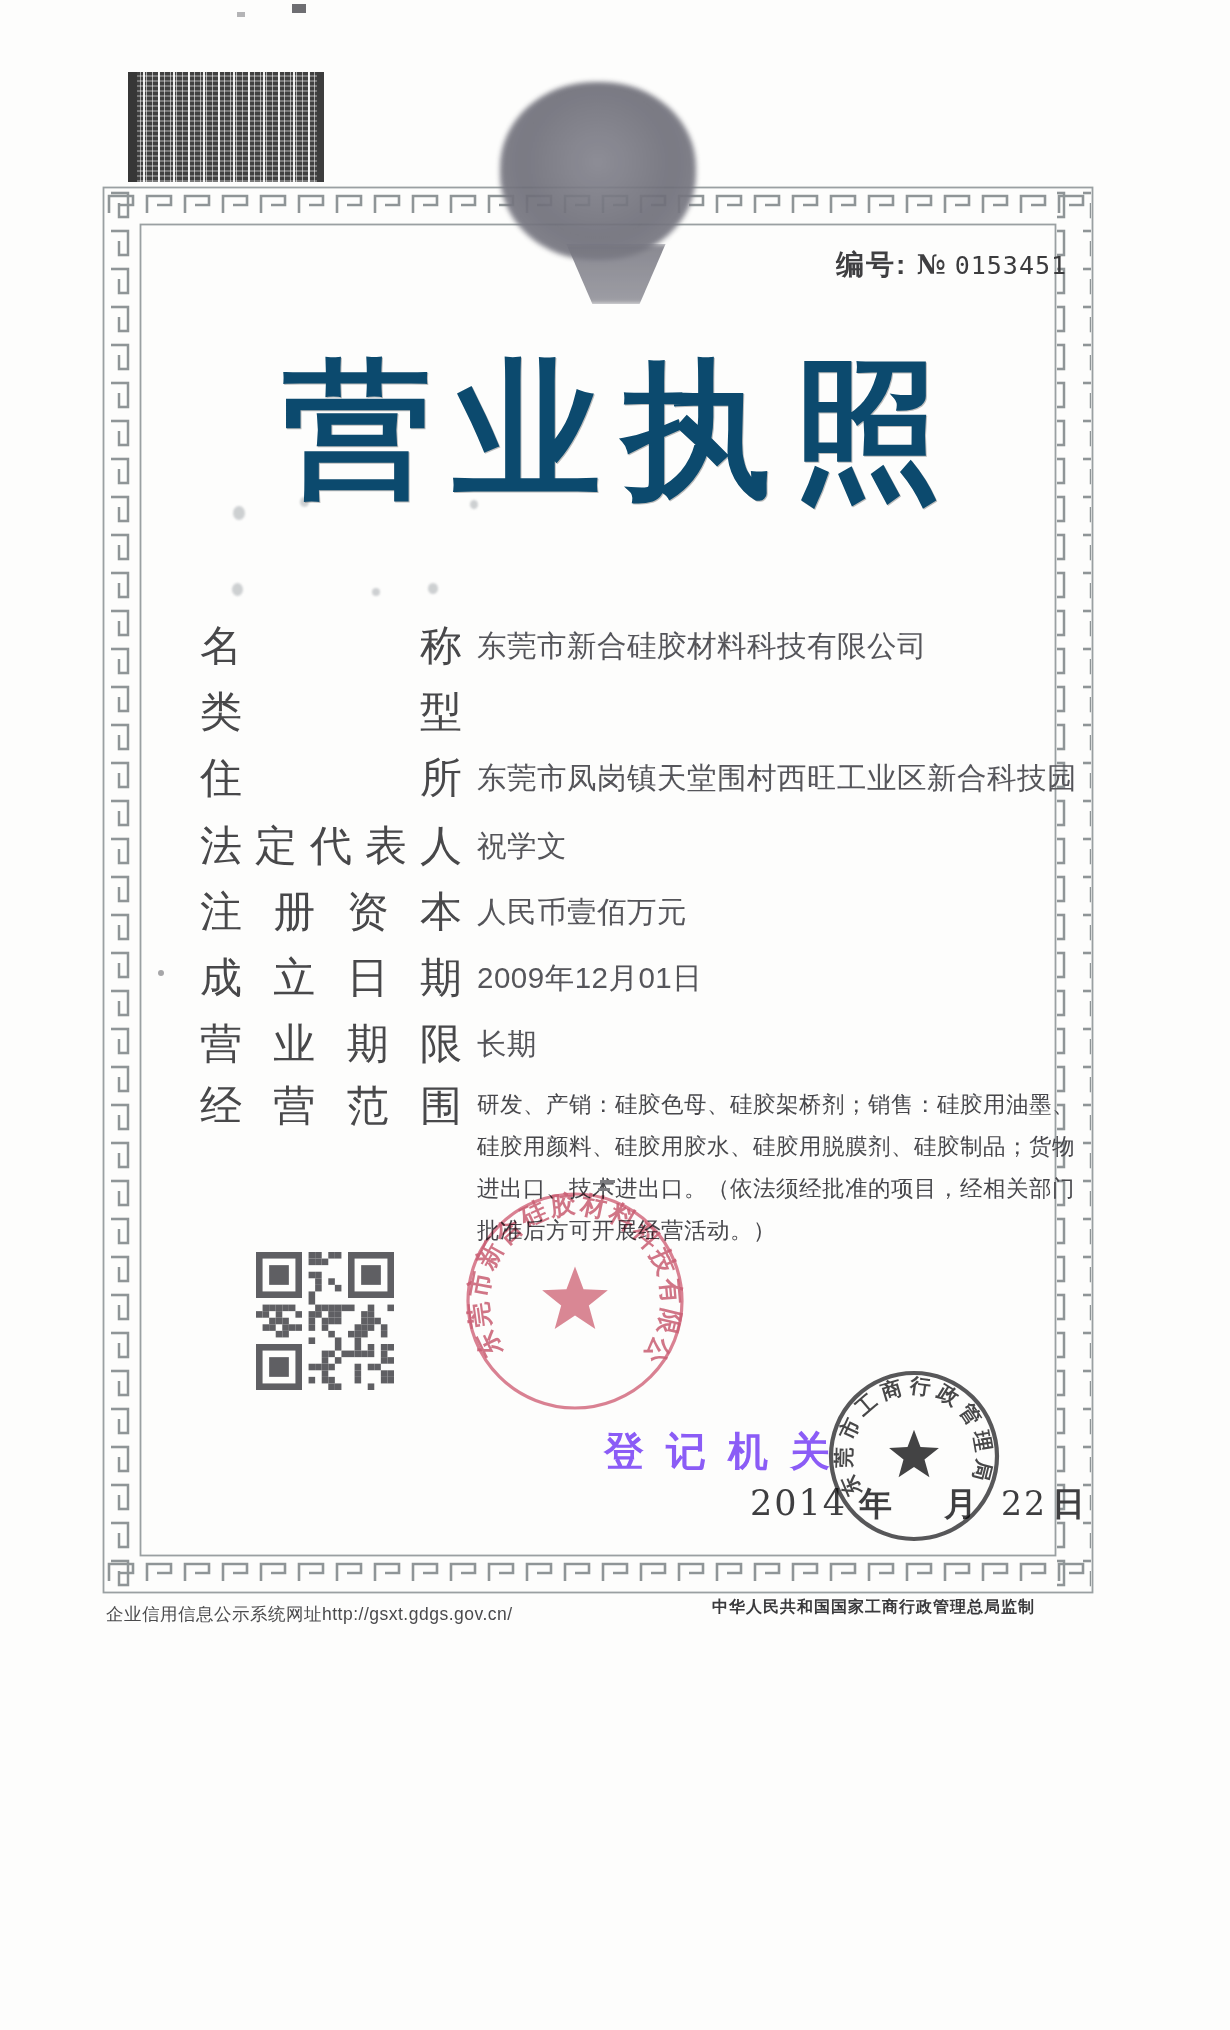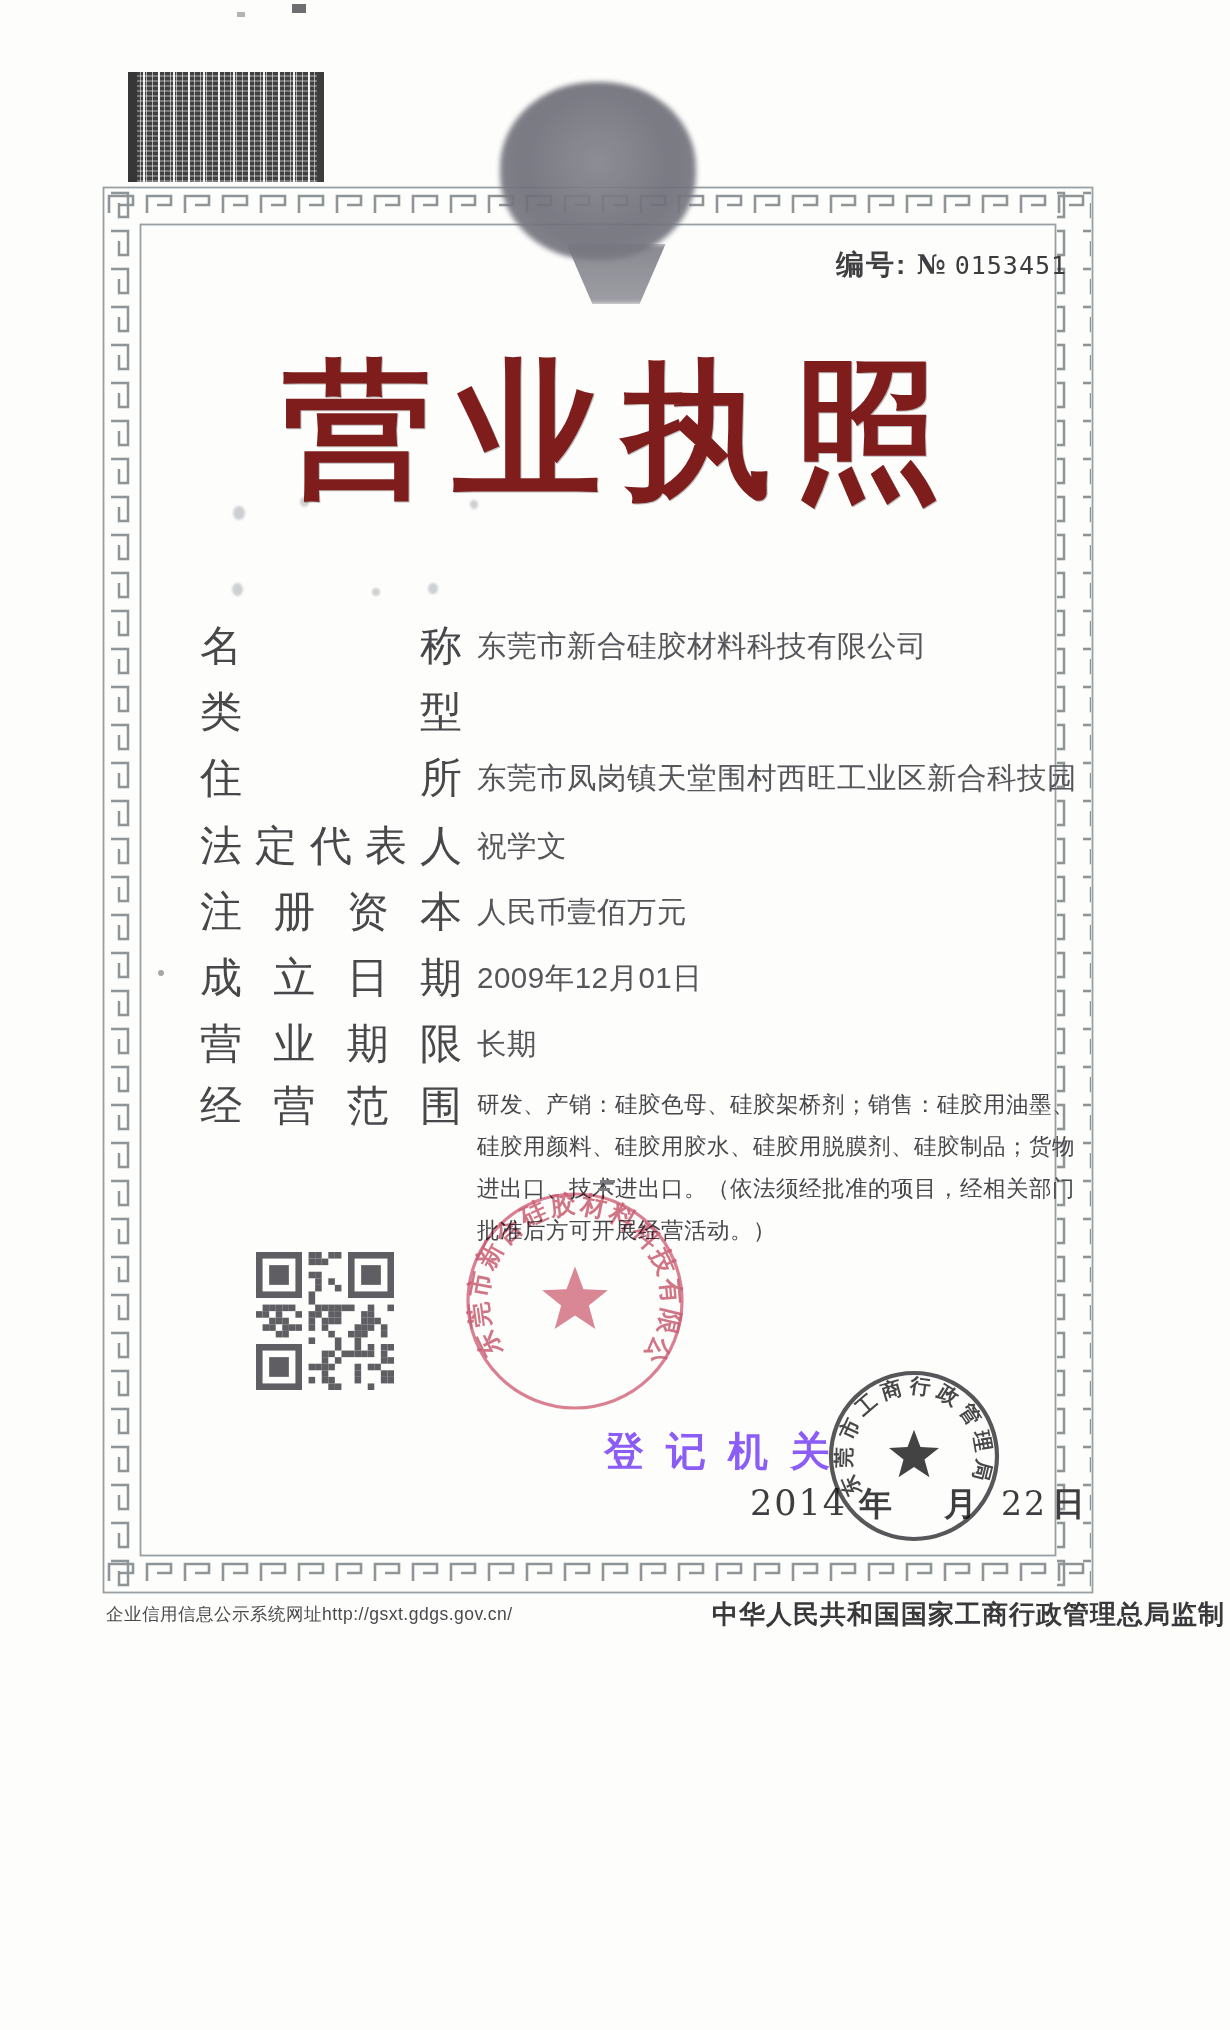--- a/index.html
+++ b/index.html
@@ -44,21 +44,21 @@
   .serial .lab{font-size:28px;font-weight:700;letter-spacing:2px;}
   .serial .sym{font-size:27px;font-weight:700;font-family:"DejaVu Serif",serif;}
   .serial .num{font-size:25px;font-family:"DejaVu Sans Mono",monospace;letter-spacing:1px;color:#3b3b3d;}
 
   
   .frame{position:absolute;left:102px;top:186px;z-index:1;}
 
   
   .license-title{
     position:absolute;left:283px;top:332px;font-size:148px;font-weight:900;
-    letter-spacing:22px;color:#7f1d1d;white-space:nowrap;z-index:4;
+    letter-spacing:22px;color:#0c4a6e;white-space:nowrap;z-index:4;
     text-shadow:1px 1px 0 rgba(90,90,90,.4);
   }
 
   
   .reg-row{position:absolute;left:618px;top:528px;display:flex;align-items:baseline;z-index:4;}
   .reg-row .lab{font-size:38px;font-weight:600;letter-spacing:18px;color:#4b4b4d;}
   .reg-row .num{font-size:41px;font-family:"DejaVu Serif",serif;color:#454547;margin-left:10px;letter-spacing:1px;}
 
   
   .fields{position:absolute;inset:0;z-index:4;}
@@ -89,21 +89,21 @@
   .date-line{position:absolute;left:750px;top:1482px;display:flex;align-items:baseline;color:#3e3e40;z-index:4;}
   .date-line .digits{font-family:"DejaVu Serif",serif;font-size:35px;letter-spacing:2px;}
   .date-line .unit{font-size:33px;font-weight:600;}
   .date-line .u-year{margin-left:12px;}
   .date-line .u-month{margin-left:52px;}
   .date-line .d-day{margin-left:24px;font-size:33px;}
   .date-line .u-day{margin-left:5px;}
 
   
   .footer-left{position:absolute;left:106px;top:1602px;font-size:17.5px;color:#4a4a4c;letter-spacing:.5px;z-index:4;}
-  .footer-right{position:absolute;left:712px;top:1597px;font-size:26px;font-weight:700;color:#39393b;letter-spacing:1px;z-index:4;}
+  .footer-right{position:absolute;left:712px;top:1597px;font-size:16px;font-weight:700;color:#39393b;letter-spacing:1px;z-index:4;}
 
   .scope-endmark{position:absolute;background:#7c7c80;height:3px;filter:blur(.4px);z-index:4;}
 </style>
 </head>
 <body>
 
 <div class="page">
 
   <div class="mark" style="left:292px;top:4px;width:14px;height:9px;"></div>
   <div class="mark" style="left:237px;top:12px;width:8px;height:5px;opacity:.5;"></div>

